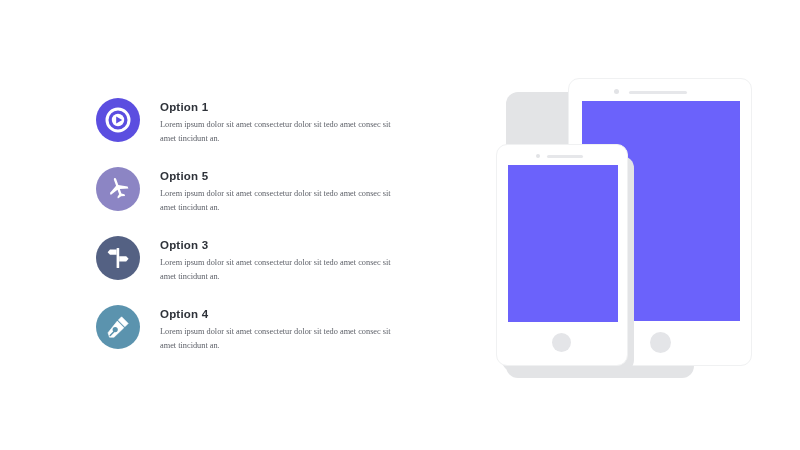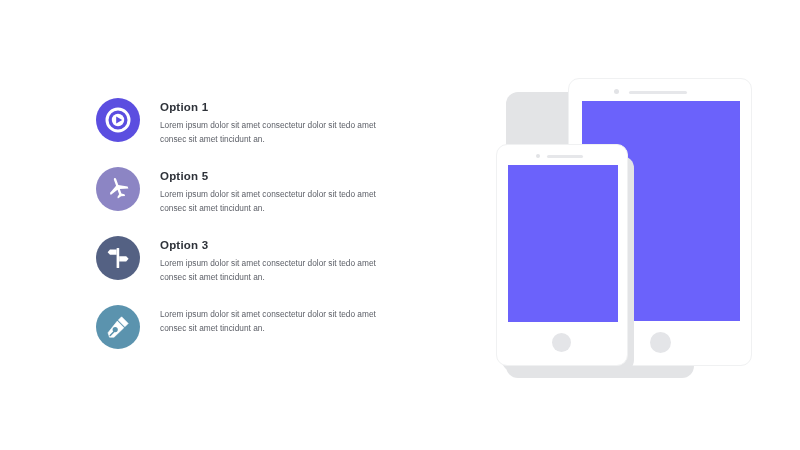--- a/index.html
+++ b/index.html
@@ -64,20 +64,21 @@
     white-space: nowrap;
   }
 
   .option-desc {
     font-size: 8.3px;
     font-weight: normal;
     color: #5d6068;
     line-height: 14px;
     margin: 0;
     width: 232px;
+    font-family: Liberation Serif, serif;
   }
 
   
   #devices {
     position: absolute;
     left: 492px;
     top: 78px;
     width: 268px;
     height: 300px;
   }
@@ -254,20 +255,21 @@
         <svg width="26" height="26" viewBox="0 0 26 26" aria-hidden="true">
           <g fill="#ffffff" stroke="#ffffff" stroke-width="0.6" stroke-linejoin="round">
             <path d="M16.6 2.8 L23.2 9.4 L19.9 12.7 L13.3 6.1 Z"></path>
             <path d="M12.3 7.1 L18.9 13.7 L9.0 23.2 L4.5 23.2 L3.0 18.8 Z"></path>
           </g>
           <circle cx="10.2" cy="15.6" r="2.6" fill="#5b93ae"></circle>
           <path d="M5.2 21.4 L9.1 17.4" stroke="#5b93ae" stroke-width="1.5" fill="none" stroke-linecap="round"></path>
         </svg>
       </div>
       <div class="option-body">
+        <p class="option-title">Option 4</p>
         <p class="option-desc">Lorem ipsum dolor sit amet consectetur dolor sit tedo amet consec sit amet tincidunt an.</p>
       </div>
     </div>
 
   </div>
 
   <div id="devices">
 
     <div class="device-shadow" id="tablet-shadow"></div>
     <div class="device" id="tablet">

